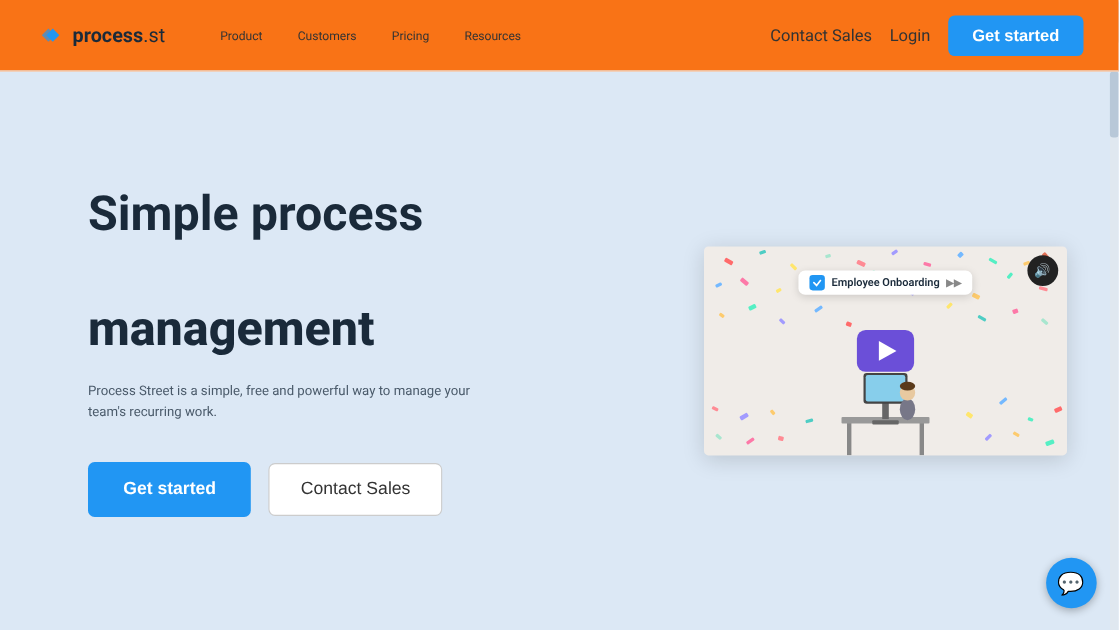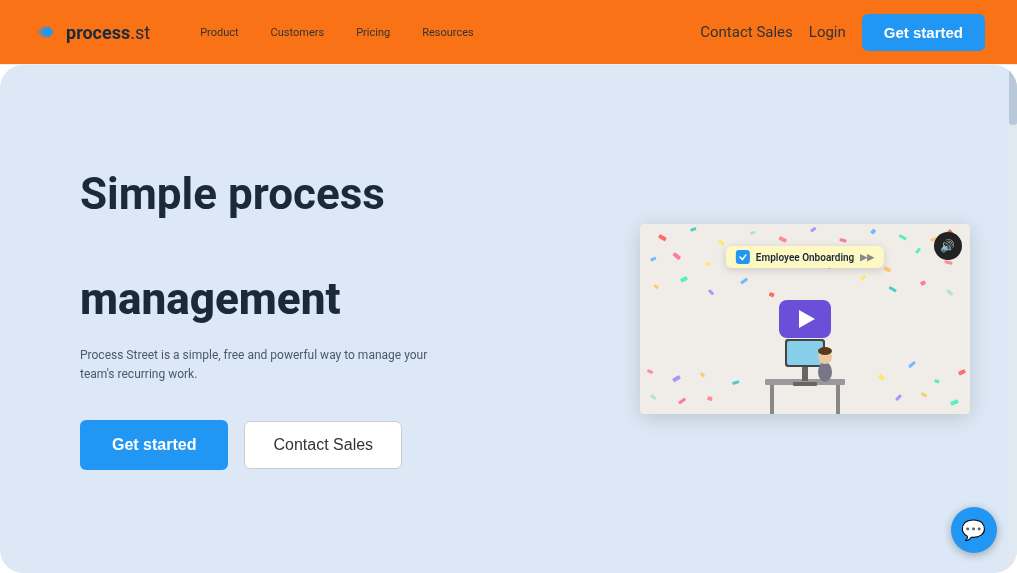--- a/index.html
+++ b/index.html
@@ -65,21 +65,20 @@
 
     
     .hero {
       background: #dce8f5;
       min-height: 508px;
       display: flex;
       align-items: center;
       padding: 60px 60px 60px 80px;
       position: relative;
       overflow: hidden;
-      border-radius: 23px;
     }
     .hero-content {
       flex: 0 0 520px;
       max-width: 520px;
     }
     .hero-title {
       font-size: 44px;
       color: #1a2a3a;
       line-height: 1.2;
       margin-bottom: 20px;
@@ -181,21 +180,21 @@
       color: #fff;
       font-size: 12px;
     }
 
     
     .onboarding-label {
       position: absolute;
       top: 22px;
       left: 50%;
       transform: translateX(-50%);
-      background: #fef9c3;
+      background: #ffffff;
       border-radius: 6px;
       padding: 4px 10px;
       display: flex;
       align-items: center;
       gap: 6px;
       font-size: 10px;
       font-weight: 600;
       color: #1a2a3a;
       box-shadow: 0 2px 8px rgba(0,0,0,0.15);
       z-index: 5;

